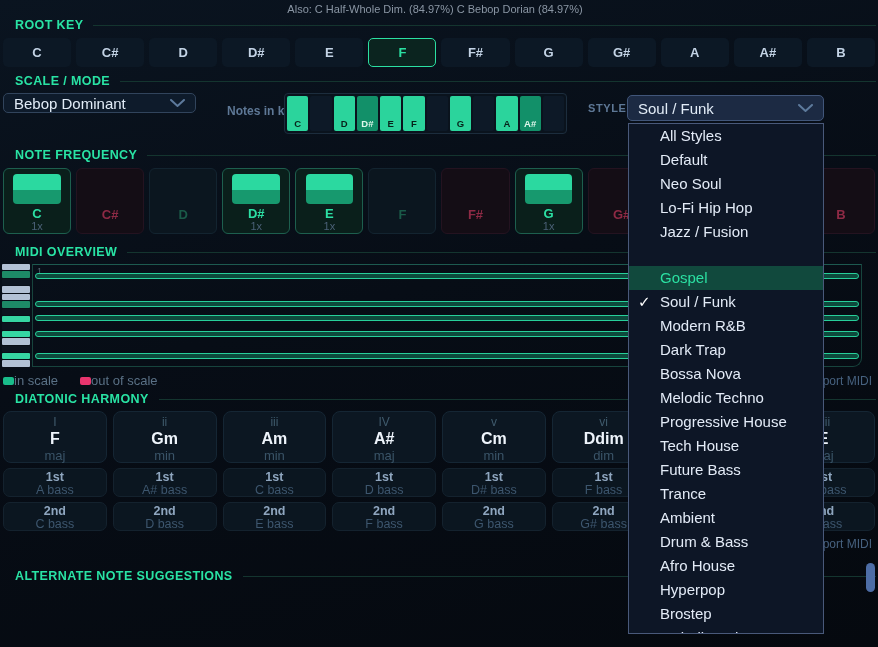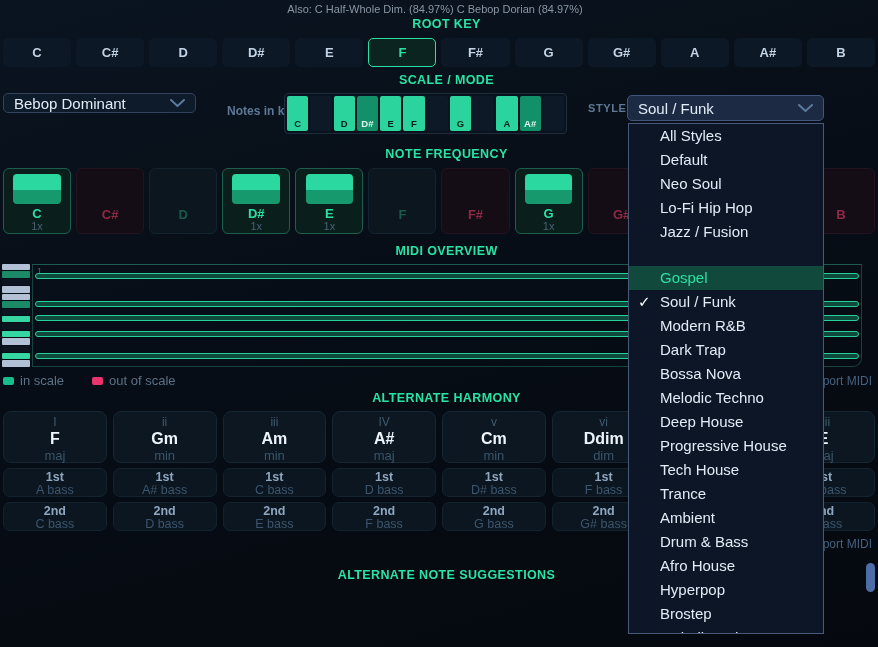--- a/index.html
+++ b/index.html
@@ -5,21 +5,21 @@
   * { margin:0; padding:0; box-sizing:border-box; }
   html,body { width:878px; height:647px; }
   body {
     position:relative; overflow:hidden;
     background:linear-gradient(165deg,#0a1420 0%,#070d16 45%,#05090f 100%);
     font-family:"Liberation Sans","DejaVu Sans",sans-serif;
     color:#c3d3e5;
   }
   .also { font-size:11px; color:#8a96a4; padding:3px 16px 1px 8px; height:17px; white-space:nowrap;text-align:center; }
 
-  .sec-h { display:flex; align-items:center; height:16px; padding-left:15px;flex-direction:column; }
+  .sec-h { display:flex; align-items:center; height:16px; padding-left:15px; }
   .sec-h .t { color:#29e3a4; font-size:12.5px; font-weight:bold; letter-spacing:0.4px; white-space:nowrap; }
   .sec-h .line { flex:1; height:1px; background:#14352f; margin:0 2px 0 10px; }
 
   
   .rootrow { display:flex; gap:5px; padding:5px 3px 6px; }
   .rk { flex:1; height:29px; display:flex; align-items:center; justify-content:center;
         background:#0c1825; border:1.5px solid transparent; border-radius:5px;
         font-weight:bold; font-size:13px; color:#c3d3e5; }
   .rk.sel { background:#0b241f; border-color:#2be0a2; color:#2be0a2; }
 
@@ -65,21 +65,21 @@
   .kw   { background:#b2c1d5; }
   .kb-b { background:#0c141f; }
   .kg   { background:#1d8a67; }
   .km   { background:#36d6a3; }
   .roll { position:absolute; left:32px; right:16px; top:1px; bottom:1px;
           border:1px solid #17443d; border-top-color:#1d5a50; border-radius:0 0 9px 0; }
   .m1lab { position:absolute; left:4px; top:1px; font-size:9px; color:#53646f; }
   .nbar { position:absolute; left:2px; right:2px; height:6px; border:1px solid #27cf9a;
           background:#0d4a3c; border-radius:3px; }
   .b1{top:8px} .b2{top:36px} .b3{top:50px} .b4{top:66px} .b5{top:88px}
-  .legend { display:flex; align-items:center; gap:6px; padding:5px 6px 3px 3px; font-size:13px; color:#5a7186; }
+  .legend { display:flex; align-items:center; padding:5px 6px 3px 3px; font-size:13px; color:#5a7186; }
   .chip { width:11px; height:8px; border-radius:2px; }
   .chip.cin  { background:#19bd8b; }
   .chip.cout { background:#e8356e; margin-left:22px; }
   .exp { margin-left:auto; font-size:12px; color:#46617f; }
 
   
   .h-grid { display:grid; grid-template-columns:repeat(8,1fr); gap:5px 6px; padding:4px 3px 0; }
   .chord { height:52px; background:#0c1722; border:1px solid #152634; border-radius:8px;
            text-align:center; padding-top:4px; }
   .chord .num { font-size:12px; color:#3f5a6c; line-height:13px; }
@@ -325,21 +325,21 @@
 </div>
 <div class="legend">
   <span class="chip cin"></span>
   <span>in scale</span>
   <span class="chip cout"></span>
   <span>out of scale</span>
   <span class="exp">Export MIDI</span>
 </div>
 
 <div class="sec-h">
-  <span class="t">ALTERNATE HARMONY</span>
+  <span class="t">DIATONIC HARMONY</span>
     <span class="line"></span>
 </div>
 <div class="h-grid">
   <div class="chord">
     <div class="num">I</div>
     <div class="nm">F</div>
     <div class="q">maj</div>
   </div>
   <div class="chord">
     <div class="num">ii</div>
@@ -459,23 +459,23 @@
   <div class="dd-item">Lo-Fi Hip Hop</div>
   <div class="dd-item">Jazz / Fusion</div>
   <div class="dd-item hl">Gospel</div>
   <div class="dd-item">
     <span class="chk">✓</span><span>Soul / Funk</span>
   </div>
   <div class="dd-item">Modern R&amp;B</div>
   <div class="dd-item">Dark Trap</div>
   <div class="dd-item">Bossa Nova</div>
   <div class="dd-item">Melodic Techno</div>
-  <div class="dd-item">Deep House</div>
   <div class="dd-item">Progressive House</div>
   <div class="dd-item">Tech House</div>
+  <div class="dd-item">Future Bass</div>
   <div class="dd-item">Trance</div>
   <div class="dd-item">Ambient</div>
   <div class="dd-item">Drum &amp; Bass</div>
   <div class="dd-item">Afro House</div>
   <div class="dd-item">Hyperpop</div>
   <div class="dd-item">Brostep</div>
   <div class="dd-item">Melodic Dubstep</div>
 </div>
 
 <div class="sb"></div>

